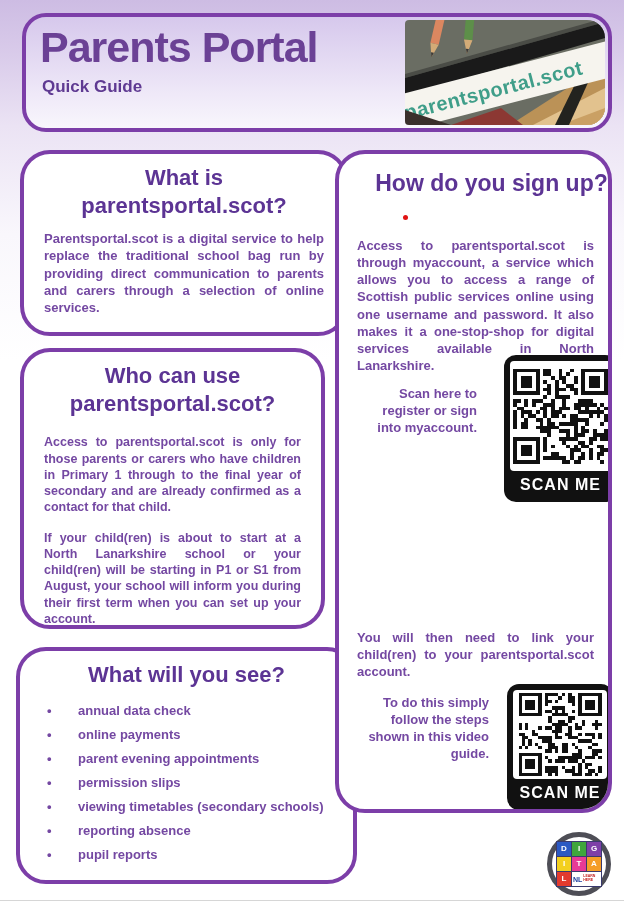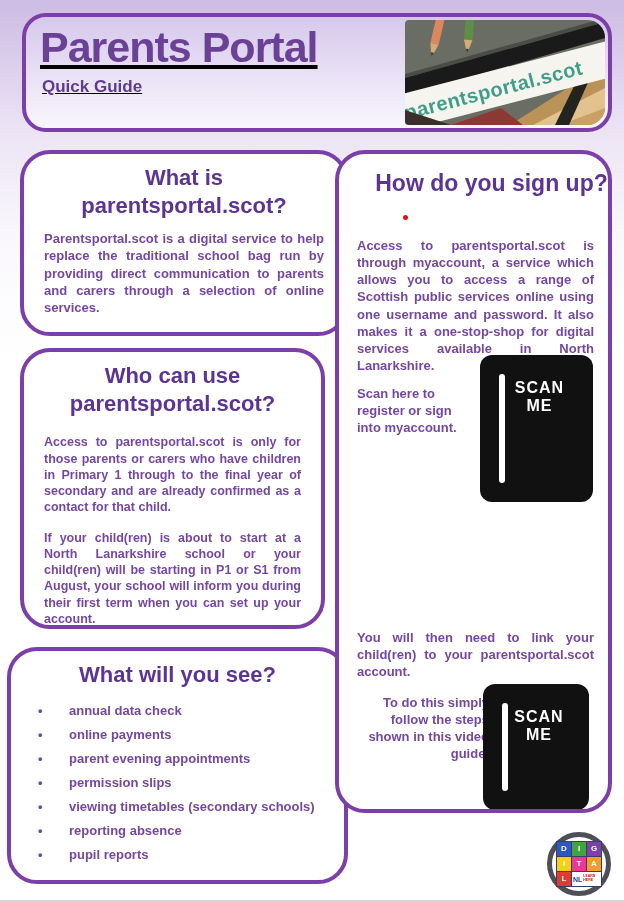--- a/index.html
+++ b/index.html
@@ -4,55 +4,55 @@
 <style>
   html,body{margin:0;padding:0;background:#fff;}
   body{font-family:"Liberation Sans",sans-serif;font-weight:700;}
   .page{position:relative;width:624px;height:901px;overflow:hidden;
         background:linear-gradient(180deg,#cdbce3 0%,#d9cbea 6%,#ebe3f4 14%,#f9f7fc 26%,#ffffff 40%);
         border-bottom:1px solid #d6d6d6;box-sizing:border-box;}
 
   
   .header-box{position:absolute;left:22px;top:13px;width:590px;height:119px;box-sizing:border-box;
               border:4px solid #7c3ea8;border-radius:24px;overflow:hidden;
-              background:linear-gradient(180deg,#d6c8ec 0%,#efe9f8 70%,#f8f6fc 100%);text-decoration:underline;}
+              background:linear-gradient(180deg,#d6c8ec 0%,#efe9f8 70%,#f8f6fc 100%);}
   .page-title{margin:6px 0 0 14px;font-size:43px;letter-spacing:-1px;color:#6b4195;}
   .page-subtitle{margin:5px 0 0 16px;font-size:17px;color:#5f3a92;}
   .photo{position:absolute;top:3px;right:3px;width:200px;height:105px;border-radius:4px 18px 18px 4px;overflow:hidden;}
   .photo svg{display:block;width:100%;height:100%;}
 
   
   .box{position:absolute;background:#fff;border:4px solid #7c3ea8;border-radius:30px;box-sizing:border-box;overflow:hidden;}
   .box-what-is{left:20px;top:150px;width:328px;height:186px;}
   .box-who{left:20px;top:348px;width:305px;height:281px;}
-  .box-see{left:7px;top:647px;width:341px;height:237px;}
+  .box-see{left:16px;top:647px;width:341px;height:237px;}
   .box-signup{left:335px;top:150px;width:277px;height:663px;}
 
   .box-title{font-size:22px;color:#5c3494;text-align:center;line-height:1.28;margin:10px 8px 0;}
   .body-text{font-size:13px;color:#7448a2;text-align:justify;line-height:1.32;margin:10px 20px 0;}
   .box-who .body-text{font-size:12.5px;line-height:1.3;margin-top:16px;}
   .box-who .para2{margin-top:14px;}
 
   
   .bullets{list-style:none;margin:14px 0 0;padding:0;}
   .bullets li{position:relative;padding-left:58px;padding-right:14px;font-size:13px;color:#7448a2;line-height:1.3;margin-bottom:7px;}
   .bullets li::before{content:"\2022";position:absolute;left:27px;top:0;color:#7448a2;}
 
   
   .su-title{font-size:23px;color:#5c3494;text-align:center;margin-top:16px;margin-left:36px;}
   .red-dot{position:absolute;left:64px;top:61px;width:5px;height:5px;border-radius:50%;background:#e01313;}
   .su-abs{position:absolute;left:18px;width:237px;font-size:13px;color:#7448a2;text-align:justify;line-height:1.32;}
   .su-p1{top:70px;}
-  .scan-caption{top:218px;width:120px;text-align:left;}
+  .scan-caption{top:218px;width:120px;text-align:right;}
   .su-p2{top:358px;}
   .su-p3{top:462px;}
   .video-caption{top:527px;width:132px;text-align:right;}
 
   
-  .qr{position:absolute;background:#111;border-radius:12px;padding:19px;box-sizing:border-box;display:flex;flex-direction:row;}
+  .qr{position:absolute;background:#111;border-radius:12px;padding:6px;box-sizing:border-box;display:flex;flex-direction:column;margin-left:24px;}
   .qr1{left:141px;top:201px;width:113px;height:147px;}
   .qr2{left:144px;top:530px;width:106px;height:126px;}
   .qr-pattern{flex:1;background:#fff;border-radius:4px;padding:3px;box-sizing:border-box;overflow:hidden;}
   .qr-pattern svg{width:100%;height:100%;display:block;}
   .qr-label{color:#fff;text-align:center;font-size:16px;letter-spacing:1px;padding:5px 0 2px;font-weight:700;}
 
   
   .logo{position:absolute;left:547px;top:832px;width:64px;height:64px;border-radius:50%;
         border:5px solid #4e4e56;background:#fff;box-sizing:border-box;
         display:flex;align-items:center;justify-content:center;}

